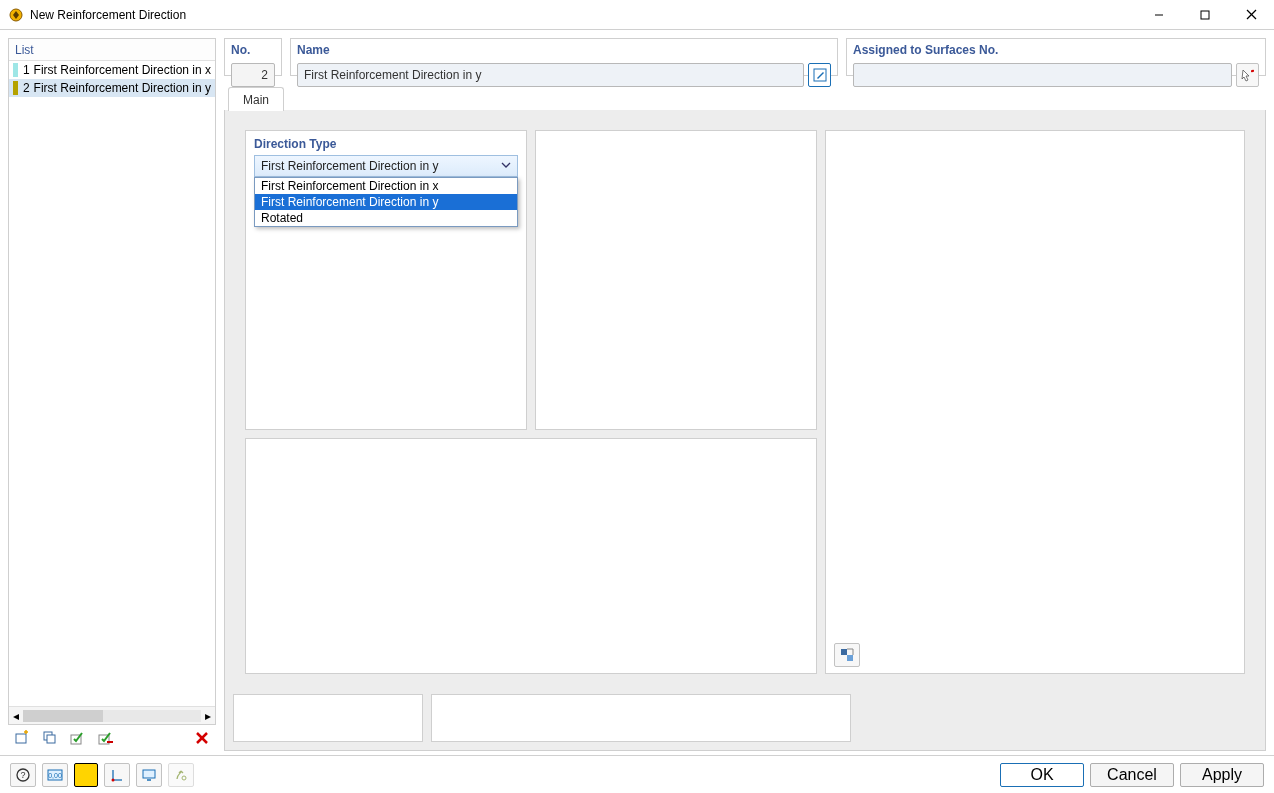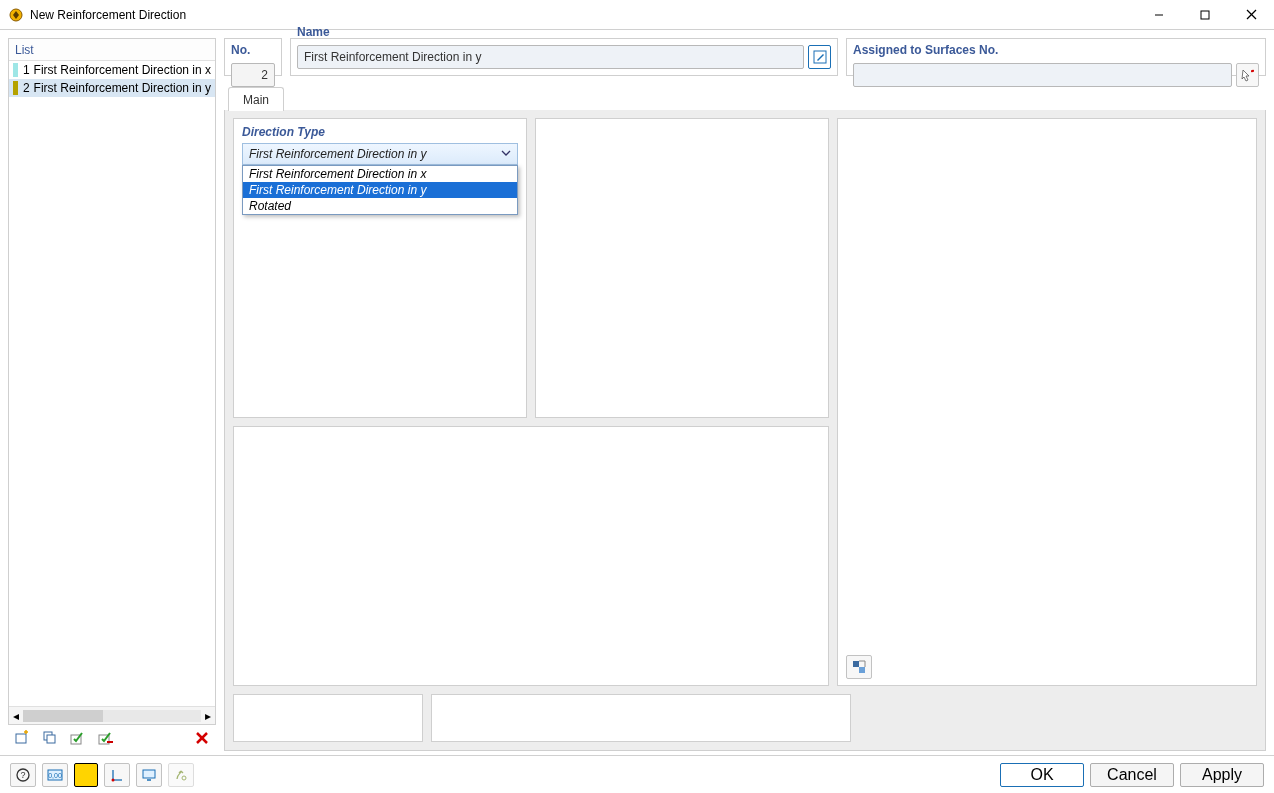--- a/index.html
+++ b/index.html
@@ -29,33 +29,33 @@
   .list-scroll { height:18px; display:flex; align-items:center; justify-content:space-between; border-top:1px solid #e0e0e0; padding:0 4px; background:#f5f5f5; }
   .list-scroll .track { flex:1; height:12px; margin:0 4px; background:#e8e8e8; position:relative; }
   .list-scroll .thumb { position:absolute; left:0; width:45%; height:100%; background:#cfcfcf; }
   .list-toolbar { height:26px; display:flex; align-items:center; gap:4px; padding:2px 2px; }
   .icon-btn { width:24px; height:22px; border:1px solid transparent; display:flex; align-items:center; justify-content:center; background:transparent; border-radius:2px; }
   .icon-btn.danger { margin-left:auto; }
   .icon-btn svg { display:block; }
   
   .top-row { display:flex; gap:8px; height:38px; }
   .no-box { width:58px; }
-  .name-box { flex:1; display:flex; flex-direction:column;justify-content:flex-end; }
+  .name-box { flex:1; display:flex; flex-direction:column; }
   .assigned-box { width:420px; display:flex; flex-direction:column; }
   .field-wrap { padding: 2px 6px 6px 6px; display:flex; align-items:center; gap:4px; }
   .text-input { height:24px; border:1px solid #b8b8b8; background:#eef2f7; padding:0 6px; font-size:12px; color:#333; width:100%; border-radius:2px; }
   .text-input.num { text-align:right; background:#f4f4f4;}
   .small-icon-btn { width:24px; height:24px; border:1px solid #1a6fb5; background:#fff; display:flex; align-items:center; justify-content:center; border-radius:2px; }
   .small-icon-btn.muted { border-color:#c2c2c2; background:#f7f7f7;}
   .tabs-row { height:26px; display:flex; align-items:flex-end; padding-left:4px; }
   .tab { height:24px; padding:0 14px; border:1px solid #cfcfcf; border-bottom:none; background:#fff; display:flex; align-items:center; font-size:12px; color:#333; border-top-left-radius:3px; border-top-right-radius:3px; position:relative; top:1px; }
   .tab.active { background:#fff; }
   .tab-strip-bg { background:#ededed; border:1px solid #cfcfcf; border-top:none; flex:1; display:flex; flex-direction:column; }
   
-  .mid-grid { display:grid; grid-template-columns: 1fr 1fr 420px; grid-template-rows: 300px 1fr; gap:8px; padding:8px; flex:1; background:#ededed;font-style:italic; }
+  .mid-grid { display:grid; grid-template-columns: 1fr 1fr 420px; grid-template-rows: 300px 1fr; gap:8px; padding:20px; flex:1; background:#ededed; }
   .dir-panel { grid-column:1; grid-row:1; position:relative; }
   .blank-panel { background:#fff; }
   .blank-mid { grid-column:2; grid-row:1; }
   .preview-right { grid-column:3; grid-row:1 / span 2; position:relative; }
   .wide-blank { grid-column:1 / span 2; grid-row:2; }
   .panel-inner-label { color:#3b5998; font-weight:600; padding:6px 8px 4px 8px; font-size:12px; }
   .combo { margin:0 8px; height:22px; border:1px solid #9fbfe0; background:linear-gradient(#eef6ff,#dcebfb); display:flex; align-items:center; padding:0 6px; font-size:12px; color:#222; position:relative; cursor:default; }
   .combo .chev { margin-left:auto; }
   .dropdown { position:absolute; top:46px; left:8px; right:8px; border:1px solid #7a9ac0; background:#fff; box-shadow:2px 2px 4px rgba(0,0,0,0.25); z-index:10; }
   .dd-item { height:16px; padding:0 6px; display:flex; align-items:center; font-size:12px; cursor:default; }

